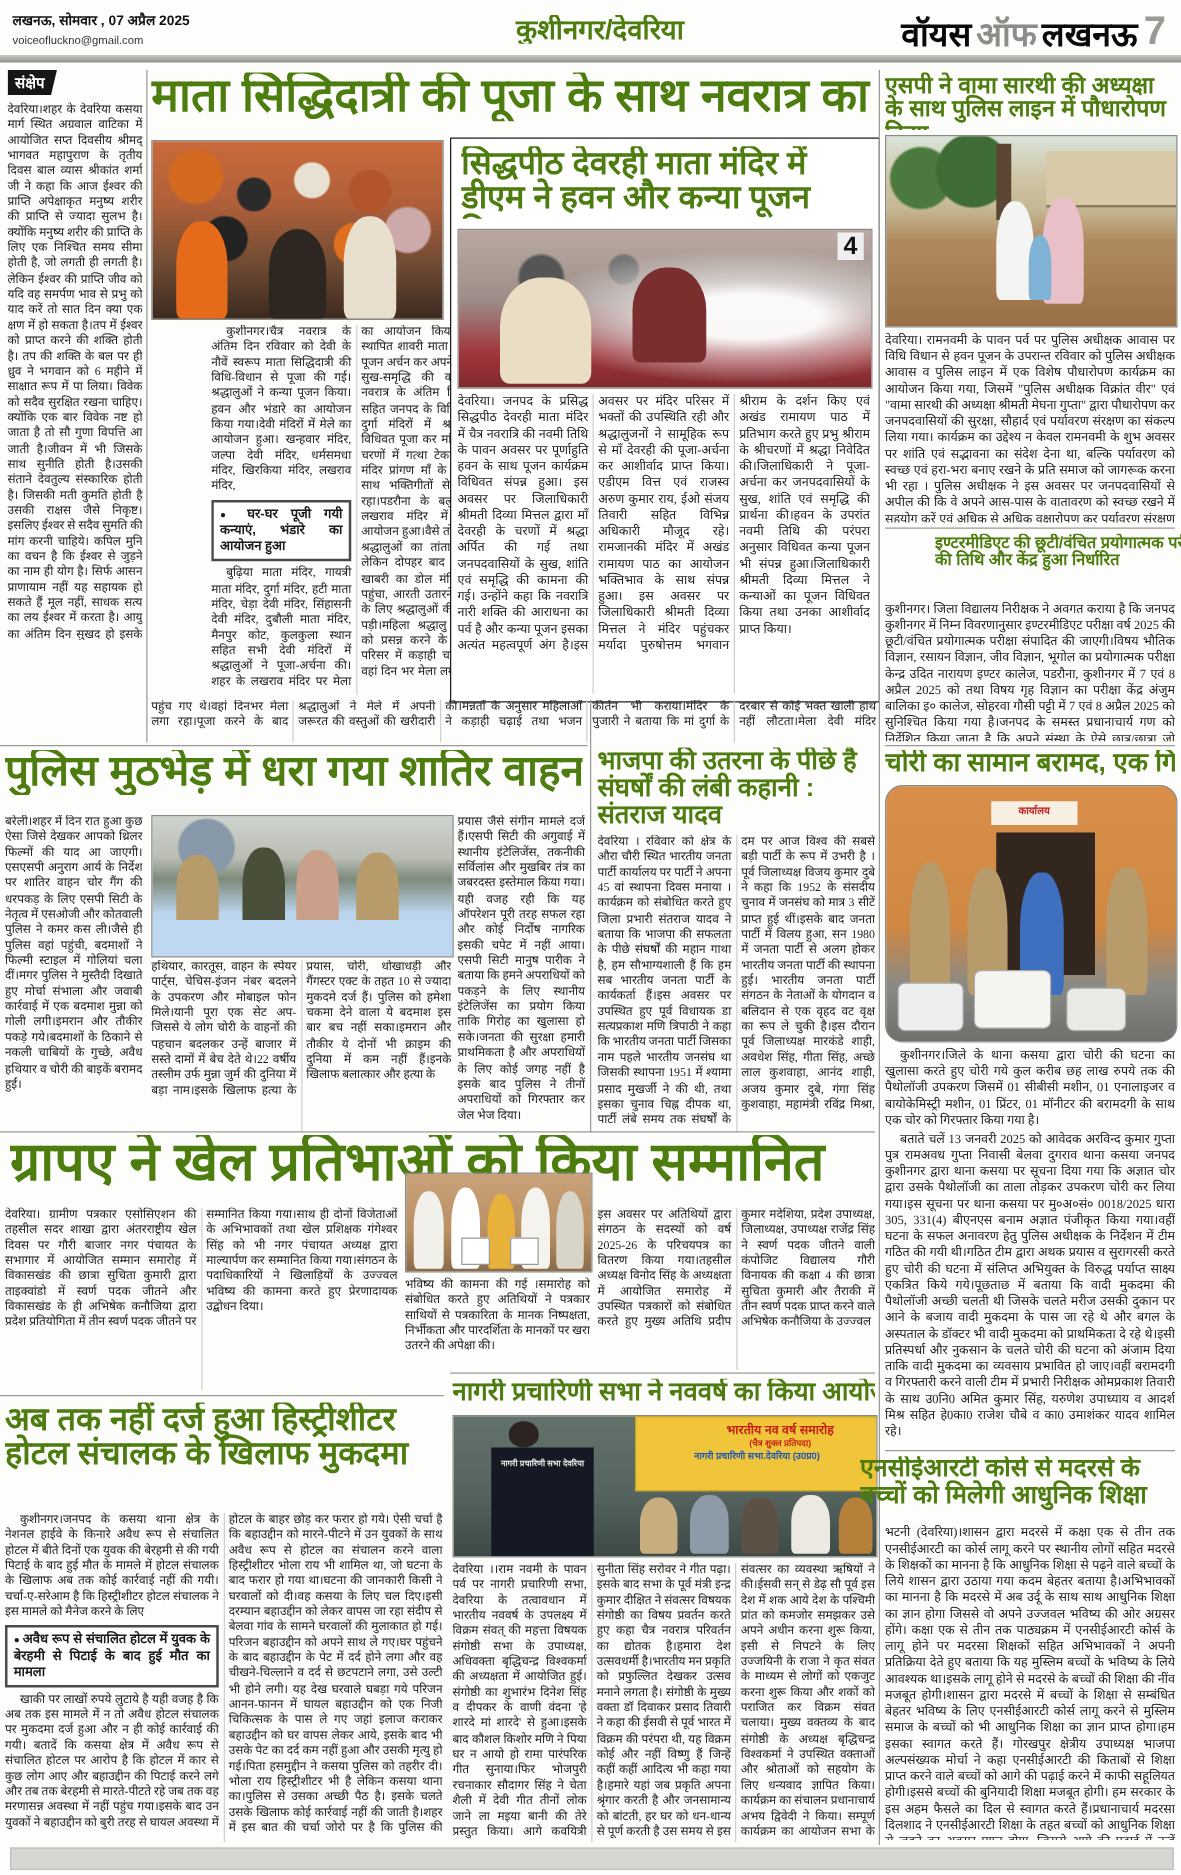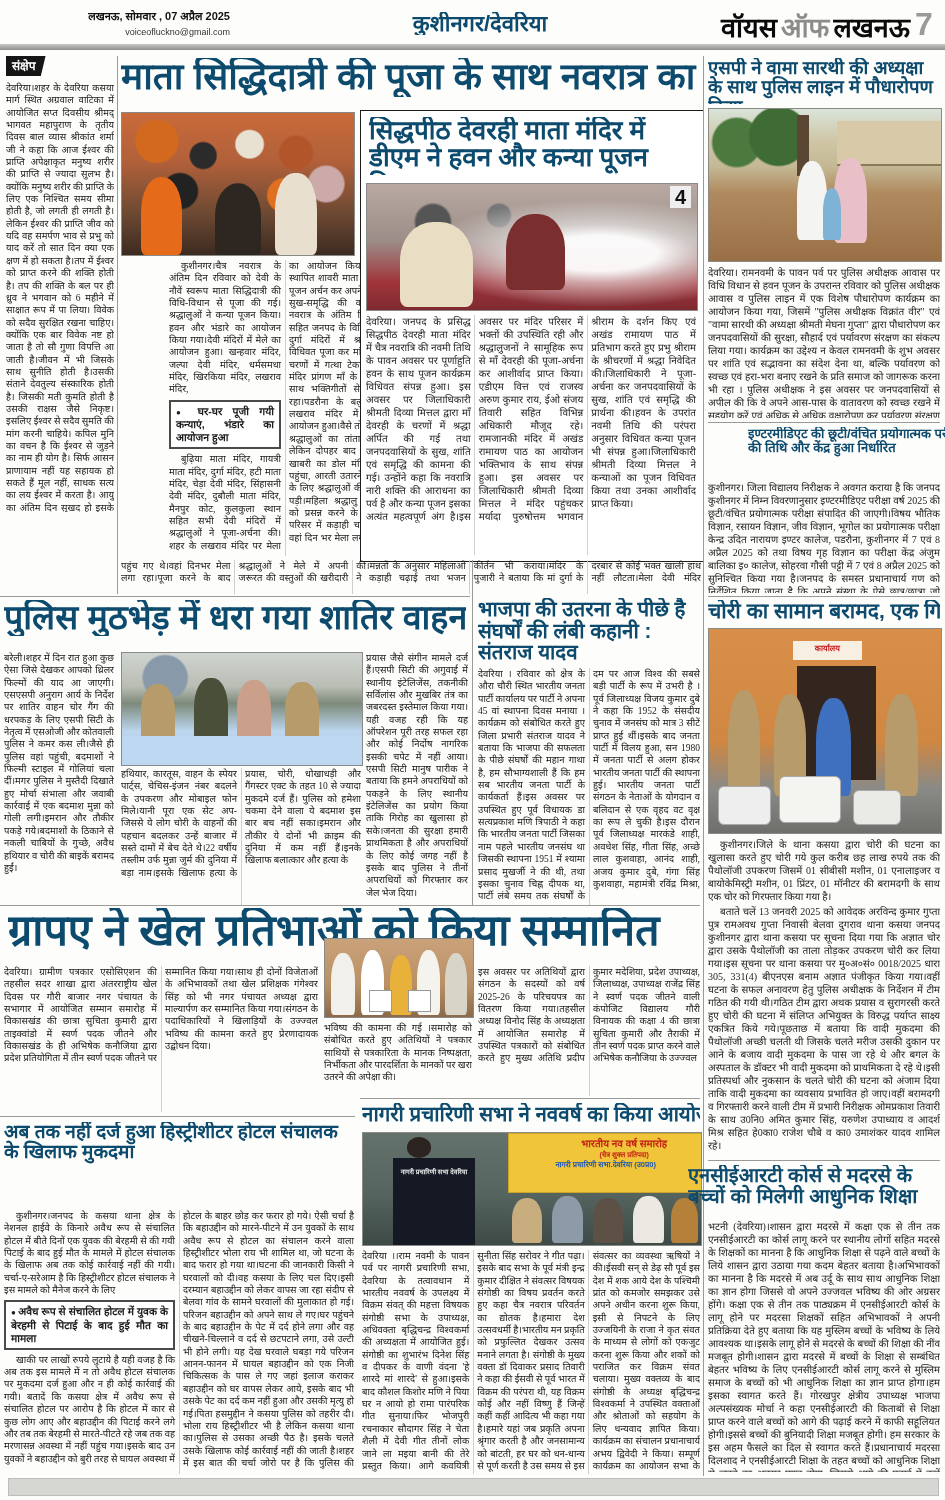--- a/index.html
+++ b/index.html
@@ -1,19 +1,19 @@
 <!DOCTYPE html>
 <html lang="hi"><head>
 <meta charset="utf-8">
 <style>
   html,body{margin:0;padding:0;background:#e8e8e4;}
   .page{position:relative;width:945px;height:1500px;background:#fdfdfb;margin:0 auto;
         overflow:hidden;font-family:"Liberation Serif","DejaVu Serif",serif;color:#111;}
   .abs{position:absolute;}
-  .hl{font-family:"Liberation Sans","DejaVu Sans",sans-serif;font-weight:800;color:#0c4a6e;
+  .hl{font-family:"Liberation Sans","DejaVu Sans",sans-serif;font-weight:800;color:#4d7c0f;
       line-height:1.05;overflow:hidden;}
   .nowrap{white-space:nowrap;}
   .body-text{font-size:10px;line-height:1.3;text-align:justify;overflow:hidden;color:#1c1c1c;}
   .body-text p{margin:0 0 2px 0;text-indent:12px;}
   .cols2{column-count:2;column-gap:8px;column-rule:1px solid #cfcfcb;}
   .cols3{column-count:3;column-gap:8px;column-rule:1px solid #cfcfcb;}
   .cols5{column-count:5;column-gap:8px;column-rule:1px solid #cfcfcb;}
   .vline{width:1px;background:#9a9a96;}
   .hline{height:1px;background:#9a9a96;}
   .photo{border:1px solid #8a8a86;overflow:hidden;}
@@ -34,21 +34,21 @@
   .banner-red{color:#c42315;font-weight:800;font-family:"Liberation Sans",sans-serif;margin-left:37px;}
   .photo-num{position:absolute;top:2px;right:6px;background:#efefef;color:#111;
       font:800 20px "Liberation Sans",sans-serif;padding:0 5px;line-height:1.1;}
   .bottom-bar{background:#d6d6d2;border:1px solid #bdbdb9;}
 </style>
 </head>
 <body>
 
 <div class="page">
 
-  <div class="abs" style="left:10px;top:8px;width:220px;text-align:right;">
+  <div class="abs" style="left:10px;top:8px;width:220px;">
     <div style="font:bold 11px 'Liberation Sans',sans-serif;">लखनऊ, सोमवार , 07 अप्रैल 2025</div>
     <div style="font:9px 'Liberation Sans',sans-serif;color:#333;margin-top:4px;">voiceofluckno@gmail.com</div>
   </div>
   <div class="abs hl nowrap" style="left:340px;top:12px;width:280px;font-size:22px;text-align:center;">कुशीनगर/देवरिया</div>
   <div class="abs nowrap" style="left:695px;top:8px;width:215px;text-align:right;">
     <span class="masthead" style="font-size:27px;color:#0a0a0a;">वॉयस</span>
     <span class="masthead" style="font-size:27px;color:#8c8c88;">ऑफ</span>
     <span class="masthead" style="font-size:27px;color:#0a0a0a;">लखनऊ</span>
   </div>
   <div class="abs masthead" style="left:915px;top:6px;font-size:32px;color:#9a9a96;">7</div>
@@ -135,21 +135,21 @@
     <div class="fig" style="left:44%;top:20%;width:15%;height:78%;background:#e8b13a;"></div>
     <div class="fig" style="left:62%;top:14%;width:16%;height:84%;background:#f5f3ee;"></div>
     <div class="fig" style="left:81%;top:18%;width:15%;height:80%;background:#d8d4c8;"></div>
     <div style="position:absolute;left:30%;bottom:6%;width:14%;height:26%;background:#fff;border:1px solid #999;"></div>
     <div style="position:absolute;left:56%;bottom:6%;width:14%;height:26%;background:#fff;border:1px solid #999;"></div>
   </div>
   <div class="abs body-text" style="left:324px;top:1022px;width:148px;height:76px;font-size:9.5px;">भविष्य की कामना की गई ।समारोह को संबोधित करते हुए अतिथियों ने पत्रकार साथियों से पत्रकारिता के मानक निष्पक्षता, निर्भीकता और पारदर्शिता के मानकों पर खरा उतरने की अपेक्षा की।</div>
   <div class="abs body-text cols2" style="left:478px;top:966px;width:222px;height:130px;font-size:9.5px;">इस अवसर पर अतिथियों द्वारा संगठन के सदस्यों को वर्ष 2025-26 के परिचयपत्र का वितरण किया गया।तहसील अध्यक्ष विनोद सिंह के अध्यक्षता में आयोजित समारोह में उपस्थित  पत्रकारों को संबोधित करते हुए मुख्य अतिथि प्रदीप कुमार मदेशिया, प्रदेश उपाध्यक्ष, जिलाध्यक्ष, उपाध्यक्ष राजेंद्र सिंह ने स्वर्ण पदक जीतने वाली कंपोजिट विद्यालय गौरी विनायक की कक्षा 4 की छात्रा सुचिता कुमारी और तैराकी में तीन स्वर्ण पदक प्राप्त करने वाले अभिषेक कनौजिया के उज्ज्वल</div>
 
   <div class="abs hline" style="left:0;top:1116px;width:355px;"></div>
-  <div class="abs hl" style="left:4px;top:1122px;width:348px;height:82px;font-size:19px;">अब तक नहीं दर्ज हुआ हिस्ट्रीशीटर होटल संचालक के खिलाफ मुकदमा</div>
+  <div class="abs hl" style="left:4px;top:1122px;width:348px;height:82px;font-size:26px;">अब तक नहीं दर्ज हुआ हिस्ट्रीशीटर होटल संचालक के खिलाफ मुकदमा</div>
   <div class="abs body-text cols2" style="left:4px;top:1210px;width:350px;height:264px;font-size:9.5px;">
     <p>कुशीनगर।जनपद के कसया थाना क्षेत्र के नेशनल हाईवे के किनारे अवैध रूप से संचालित होटल में बीते दिनों एक युवक की बेरहमी से की गयी पिटाई के बाद हुई मौत के मामले में होटल संचालक के खिलाफ अब तक कोई कार्रवाई नहीं की गयी।चर्चा-ए-सरेआम है कि हिस्ट्रीशीटर होटल संचालक ने इस मामले  को मैनेज करने के लिए</p>
     <div class="kicker-box">अवैध रूप से संचालित होटल में युवक के बेरहमी से पिटाई के बाद हुई मौत का मामला</div>
     <p>खाकी पर लाखों रुपये लुटाये है यही वजह है कि अब तक इस मामले में न तो अवैध होटल संचालक पर मुकदमा दर्ज हुआ और न ही कोई कार्रवाई की गयी। बतादें कि कसया क्षेत्र में अवैध रूप से संचालित होटल पर आरोप है कि होटल में कार से कुछ लोग आए और बहाउद्दीन की पिटाई करने लगे और तब तक बेरहमी से मारते-पीटते रहे जब तक वह मरणासन्न अवस्था में नहीं पहुंच गया।इसके बाद उन युवकों ने बहाउद्दीन को बुरी तरह से घायल अवस्था में होटल के बाहर छोड़ कर फरार हो गये। ऐसी चर्चा है कि बहाउद्दीन को मारने-पीटने में उन युवकों के साथ अवैध रूप से होटल का संचालन करने वाला हिस्ट्रीशीटर भोला राय भी शामिल था, जो घटना के बाद फरार हो गया था।घटना की जानकारी किसी ने घरवालों को दी।वह कसया के लिए चल दिए।इसी दरम्यान बहाउद्दीन को लेकर वापस जा रहा संदीप से बेलवा गांव के सामने घरवालों की मुलाकात हो गई।परिजन बहाउद्दीन को अपने साथ ले गए।घर पहुंचने के बाद बहाउद्दीन के पेट में दर्द होने लगा और वह चीखने-चिल्लाने व दर्द से छटपटाने लगा, उसे उल्टी भी होने लगी। यह देख घरवाले घबड़ा गये परिजन आनन-फानन में घायल बहाउद्दीन को एक निजी चिकित्सक के पास ले गए जहां इलाज कराकर बहाउद्दीन को घर वापस लेकर आये, इसके बाद भी उसके पेट का दर्द कम नहीं हुआ और उसकी मृत्यु हो गई।पिता हसमुद्दीन ने कसया पुलिस को तहरीर दी।भोला राय हिस्ट्रीशीटर भी है लेकिन कसया थाना का।पुलिस से उसका अच्छी पैठ है। इसके चलते उसके खिलाफ कोई कार्रवाई नहीं की जाती है।शहर में इस बात की चर्चा जोरो पर है कि पुलिस की कार्रवाई से बचने के लिए होटल संचालक भोला राय ने कसया पुलिस को लाखों रुपये देकर मामले को मैनेज किया है इस बात में कितनी सच्चाई है यह निष्पक्ष जांच के बाद ही स्पष्ट होगा।</p>
   </div>
 
   <div class="abs hline" style="left:360px;top:1098px;width:340px;"></div>
   <div class="abs hl nowrap" style="left:362px;top:1103px;width:338px;font-size:20.5px;text-align:center;">नागरी प्रचारिणी सभा ने नववर्ष का किया आयोजन</div>
 
   <div class="abs photo" style="left:362px;top:1132px;width:338px;height:112px;
@@ -187,21 +187,21 @@
   </div>
   <div class="abs body-text" style="left:708px;top:266px;width:232px;height:152px;">देवरिया। रामनवमी के पावन पर्व पर पुलिस अधीक्षक आवास पर विधि विधान से हवन पूजन के उपरान्त रविवार को पुलिस अधीक्षक आवास व पुलिस लाइन में एक विशेष पौधारोपण कार्यक्रम का आयोजन किया गया, जिसमें "पुलिस अधीक्षक विक्रांत वीर" एवं "वामा सारथी की अध्यक्षा श्रीमती मेघना गुप्ता" द्वारा पौधारोपण कर जनपदवासियों की सुरक्षा, सौहार्द एवं पर्यावरण संरक्षण का संकल्प लिया गया। कार्यक्रम का उद्देश्य न केवल रामनवमी के शुभ अवसर पर शांति एवं सद्भावना का संदेश देना था, बल्कि पर्यावरण को स्वच्छ एवं हरा-भरा बनाए रखने के प्रति समाज को जागरूक करना भी रहा । पुलिस अधीक्षक ने इस अवसर पर जनपदवासियों से अपील की कि वे अपने आस-पास के वातावरण को स्वच्छ रखने में सहयोग करें एवं अधिक से अधिक वृक्षारोपण कर पर्यावरण संरक्षण में योगदान दें। इस अवसर पर प्रतिसार निरीक्षक श्री विजयराज सिंह सहित पुलिस लाइन के अन्य अधिकारी/कर्मचारीगण मौजूद रहे।</div>
 
   <div class="abs hline" style="left:708px;top:422px;width:232px;"></div>
   <div class="abs hl" style="left:748px;top:427px;width:232px;height:50px;font-size:13px;">इण्टरमीडिएट की छूटी/वंचित प्रयोगात्मक परीक्षा की तिथि और केंद्र हुआ निर्धारित</div>
   <div class="abs body-text" style="left:708px;top:481px;width:232px;height:112px;">कुशीनगर। जिला विद्यालय निरीक्षक ने अवगत कराया है कि जनपद कुशीनगर में निम्न विवरणानुसार इण्टरमीडिएट परीक्षा वर्ष 2025 की छूटी/वंचित प्रयोगात्मक परीक्षा संपादित की जाएगी।विषय भौतिक विज्ञान, रसायन विज्ञान, जीव विज्ञान, भूगोल का प्रयोगात्मक परीक्षा केन्द्र उदित नारायण इण्टर कालेज, पडरौना, कुशीनगर में 7 एवं 8 अप्रैल 2025 को तथा विषय गृह विज्ञान का परीक्षा केंद्र अंजुम बालिका इ० कालेज, सोहरवा गौसी पट्टी में 7 एवं 8 अप्रैल 2025 को सुनिश्चित किया गया है।जनपद के समस्त प्रधानाचार्य गण को निर्देशित किया जाता है कि अपने संस्था के ऐसे छात्र/छात्रा जो इण्टरमीडिएट परीक्षा वर्ष 2025 की प्रयोगात्मक परीक्षा में अनुपस्थित हो तो उन्हें अपने स्तर से सूचित कर उक्त निर्धारित तिथियों में छूटी/वंचित प्रयोगात्मक परीक्षा में शामिल कराना सुनिश्चित करें।</div>
 
   <div class="abs hline" style="left:708px;top:596px;width:232px;"></div>
   <div class="abs hl nowrap" style="left:708px;top:600px;width:232px;font-size:21px;">चोरी का सामान बरामद, एक गिरफ्तार</div>
   <div class="abs photo" style="left:708px;top:628px;width:232px;height:204px;
-       background:linear-gradient(180deg,#d98f4a 0%,#cf8742 55%,#8a8a86 78%,#6e6e6a 100%);">
+       background:linear-gradient(180deg,#d98f4a 0%,#cf8742 55%,#8a8a86 78%,#6e6e6a 100%);border-radius:14px;">
     <div style="position:absolute;left:38%;top:18%;width:34%;height:56%;background:#33261e;"></div>
     <div class="sign" style="left:36%;top:6%;width:30%;height:9%;font-size:8px;line-height:1.9;">कार्यालय</div>
     <div class="fig" style="left:8%;top:30%;width:14%;height:52%;background:#b79b6a;"></div>
     <div class="fig" style="left:28%;top:32%;width:14%;height:50%;background:#b79b6a;"></div>
     <div class="fig" style="left:46%;top:34%;width:15%;height:48%;background:#3f6fbf;"></div>
     <div class="fig" style="left:76%;top:32%;width:14%;height:50%;background:#b79b6a;"></div>
     <div style="position:absolute;left:4%;bottom:4%;width:22%;height:18%;background:#eee;border-radius:6px;border:1px solid #aaa;"></div>
     <div style="position:absolute;left:30%;bottom:5%;width:26%;height:22%;background:#f4f4f0;border-radius:6px;border:1px solid #aaa;"></div>
     <div style="position:absolute;left:62%;bottom:4%;width:20%;height:16%;background:#eaeae6;border-radius:6px;border:1px solid #aaa;"></div>
   </div>

